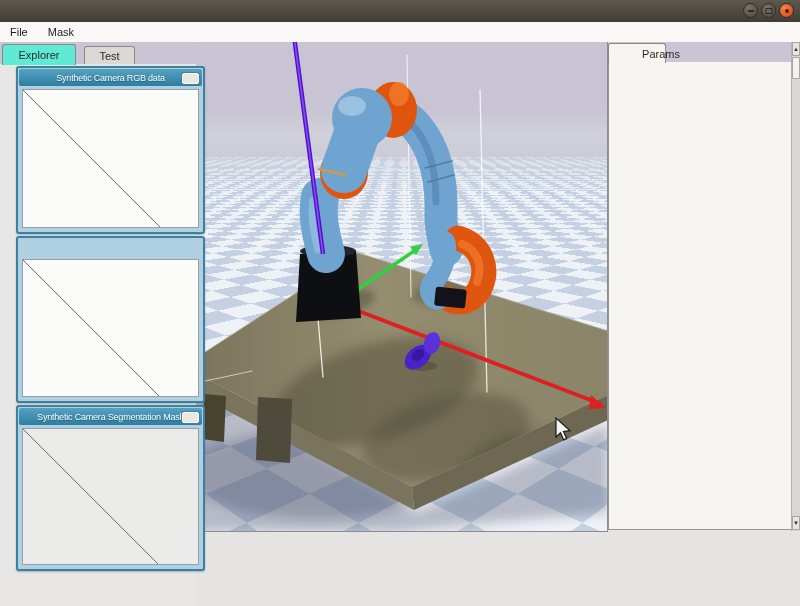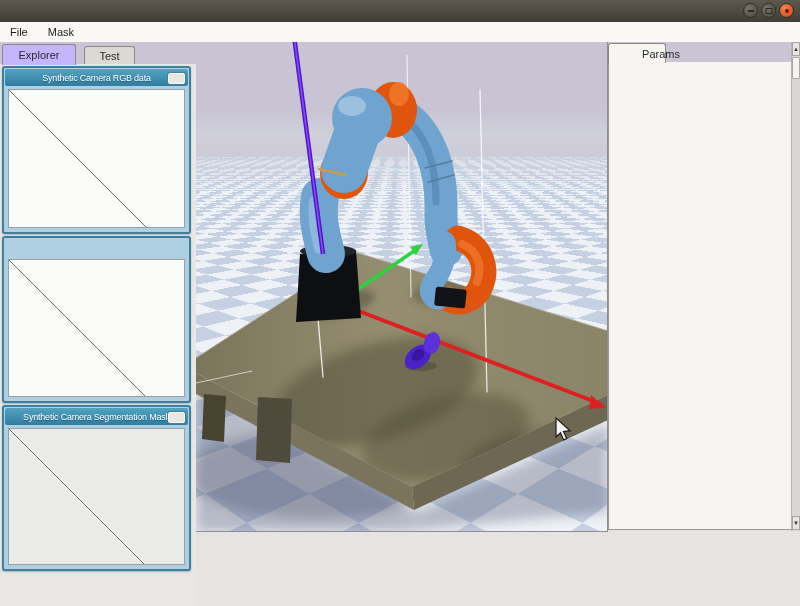--- a/index.html
+++ b/index.html
@@ -34,28 +34,28 @@
     background:#f9f8f7;border-bottom:1px solid #d5d3cf;
     display:flex;align-items:flex-end;
   }
   .menu-item{font-size:11px;color:#1c1c1c;padding:0 10px;height:100%;display:flex;align-items:center;}
   .tabband{position:absolute;left:0;top:42px;width:800px;height:22px;background:#c9c5d5;}
   .tab{
     position:absolute;box-sizing:border-box;font-size:11px;color:#2a2a2a;
     display:flex;align-items:center;justify-content:center;
     border:1px solid #8a887f;border-bottom:none;border-radius:3px 3px 0 0;
   }
-  .tab.active-l{left:2px;top:44px;width:74px;height:21px;background:#c4b5fd;z-index:3;}
+  .tab.active-l{left:2px;top:44px;width:74px;height:21px;background:#5eead4;z-index:3;}
   .tab.inactive{left:84px;top:46px;width:51px;height:18px;background:#dcd9d4;z-index:2;}
   .tab.active-r{left:608px;top:43px;width:58px;height:20px;background:#f6f5f2;z-index:3;padding-left:48px;}
   .leftcol-bg{position:absolute;left:0;top:64px;width:196px;height:542px;background:#e9e7e5;}
 
   
   .cam-panel{
-    position:absolute;left:2px;width:189px;box-sizing:border-box;
+    position:absolute;left:16px;width:189px;box-sizing:border-box;
     background:#aed0e2;border:2px solid #3f7f9e;border-radius:3px;
     box-shadow:0 1px 2px rgba(40,80,100,.35);
   }
   .cam-title{
     height:17px;margin:1px;border-radius:2px;position:relative;
     background:linear-gradient(#55a2c0,#2e7ea1);
     display:flex;align-items:center;justify-content:center;
   }
   .cam-title .txt{
     color:#fff;font-size:9px;letter-spacing:-.2px;white-space:nowrap;

